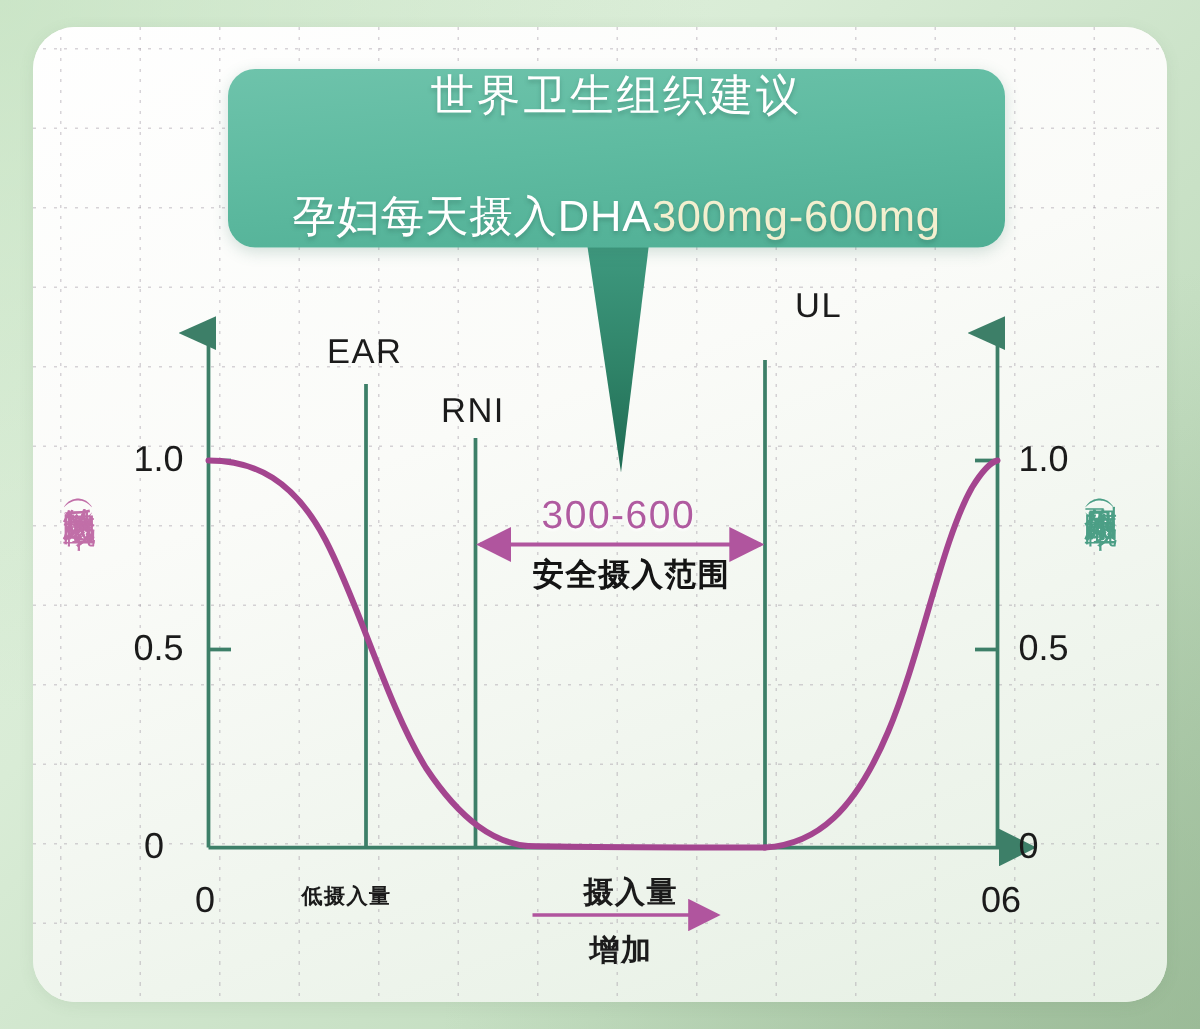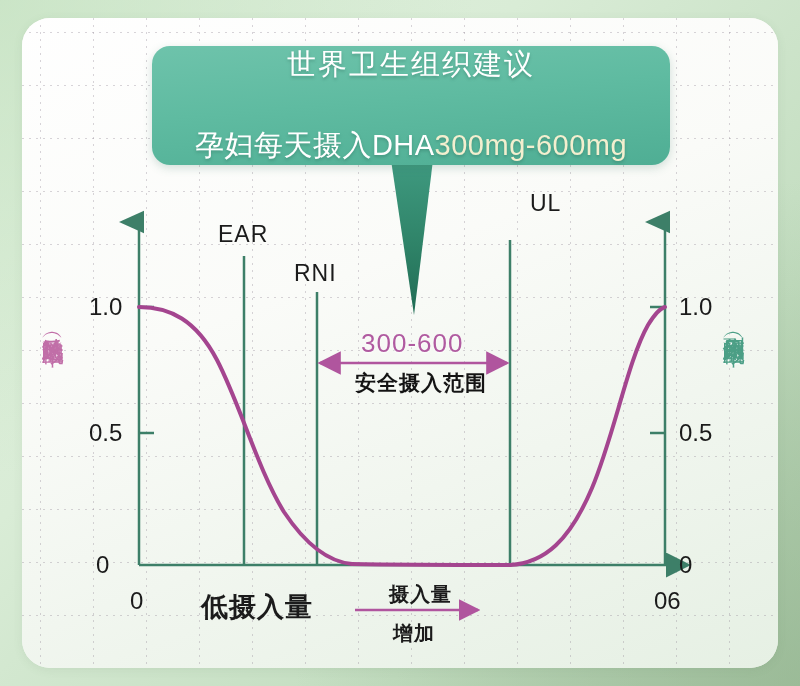--- a/index.html
+++ b/index.html
@@ -142,21 +142,21 @@
     letter-spacing: 1px;
     text-shadow: 0 1px 2px rgba(255,255,255,0.95);
   }
   .range-cap {
     font-size: 21px;
     color: #141414;
     font-weight: 700;
     letter-spacing: 1px;
   }
   .x-lbl {
-    font-size: 27px;
+    font-size: 14px;
     color: #1b1b1b;
     font-weight: 700;
     letter-spacing: 1px;
   }
   .x-num {
     font-size: 24px;
     color: #1b1b1b;
   }
   .x-center {
     font-size: 20px;

